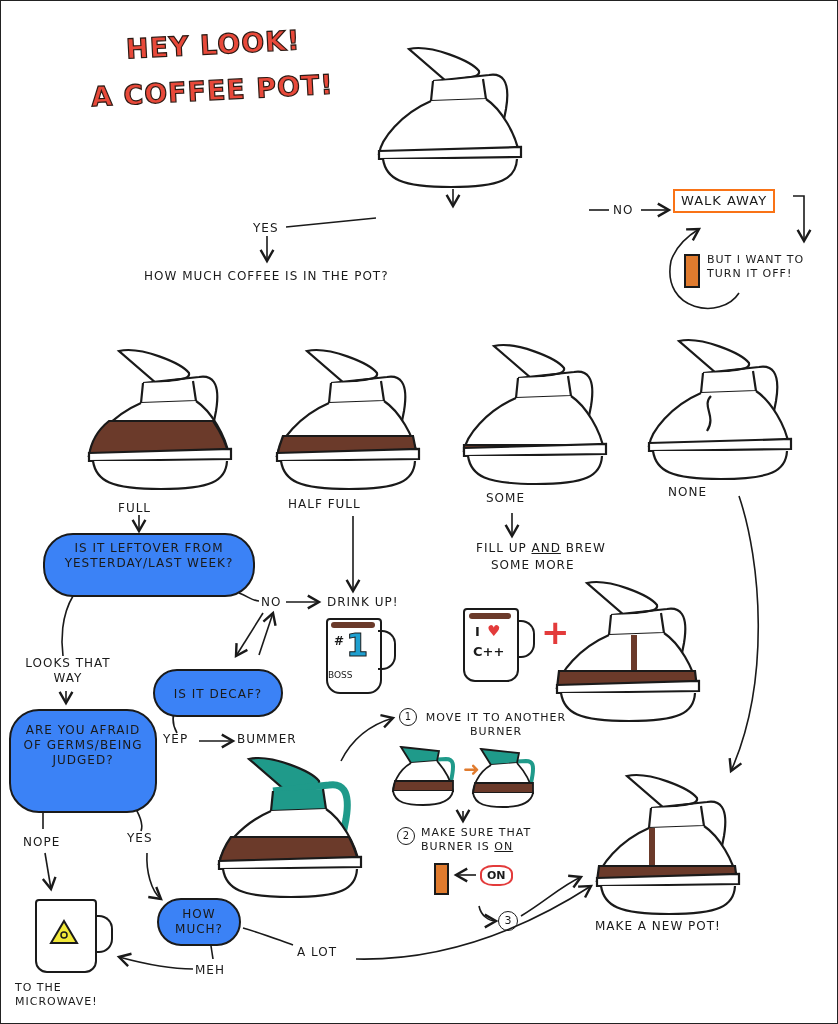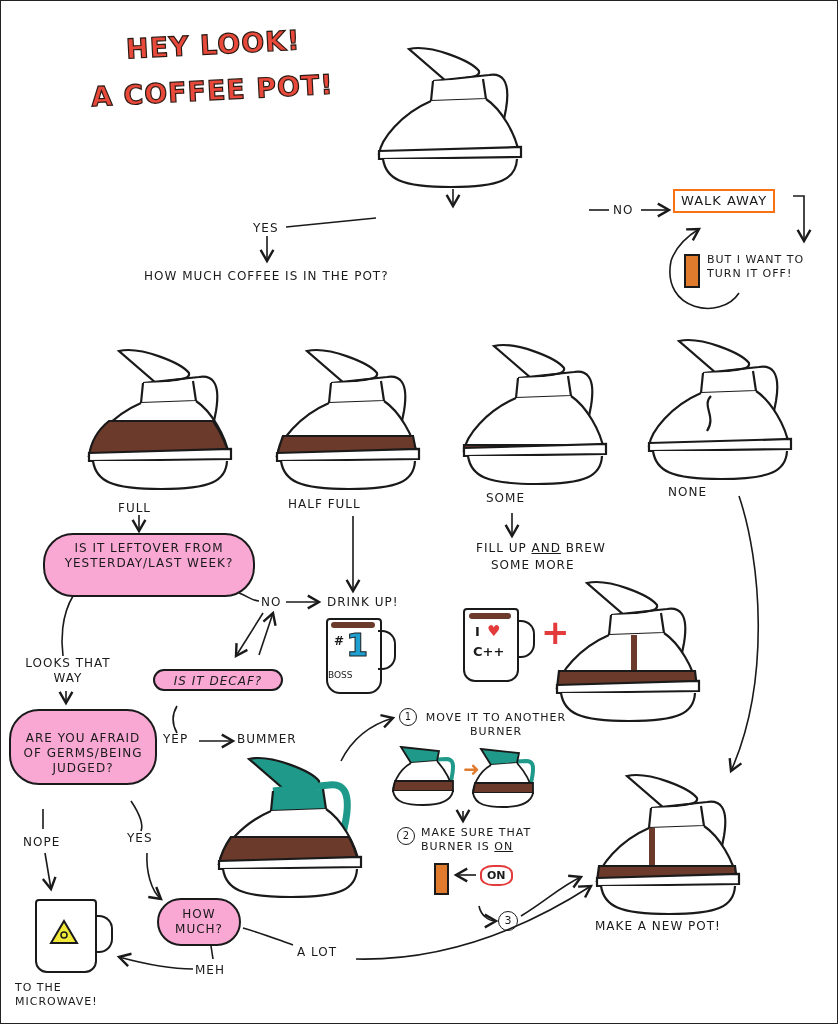--- a/index.html
+++ b/index.html
@@ -3,21 +3,21 @@
 <meta charset="utf-8">
 <style>
   html,body{margin:0;padding:0;background:#fff;}
   #canvas{position:relative;width:838px;height:1024px;background:#fff;overflow:hidden;
     font-family:"DejaVu Sans",sans-serif;color:#1a1a1a;border:1px solid #222;box-sizing:border-box;}
   .t{position:absolute;font-family:"DejaVu Sans",sans-serif;font-size:12px;letter-spacing:1px;
     text-transform:uppercase;color:#1a1a1a;white-space:nowrap;line-height:1.25;}
   .title{position:absolute;font-family:"DejaVu Sans",sans-serif;font-weight:bold;font-size:27px;
     color:#e8493a;letter-spacing:1px;-webkit-text-stroke:1.2px #2a1a14;transform:rotate(-3deg);}
   .box{position:absolute;border:2px solid #f97316;padding:2px 6px;background:#fff;}
-  .cloud{position:absolute;border:2px solid #1a1a1a;border-radius:30px;background:#f9a8d4;
+  .cloud{position:absolute;border:2px solid #1a1a1a;border-radius:30px;background:#3b82f6;
     text-align:center;padding:6px 10px;box-sizing:border-box;white-space:normal;}
   .lbl{text-align:center;}
   svg.lines{position:absolute;left:0;top:0;pointer-events:none;}
   .url{position:absolute;right:22px;bottom:14px;font-family:"DejaVu Sans",sans-serif;
     font-size:19px;color:#6b6b6b;letter-spacing:0.5px;}
   .pot{position:absolute;}
   .u{text-decoration:underline;}
 </style>
 </head>
 <body>
@@ -161,27 +161,27 @@
   <div class="t" style="left:326px;top:594px;">DRINK UP!</div>
 
   <div style="position:absolute;left:325px;top:617px;width:52px;height:72px;border:2px solid #1a1a1a;border-radius:4px 4px 14px 14px;background:#fff;">
     <div style="position:absolute;left:3px;top:2px;width:44px;height:6px;background:#6b3a2a;border-radius:3px;"></div>
     <div style="position:absolute;left:6px;top:14px;font-weight:bold;font-size:12px;">#</div>
     <div style="position:absolute;left:18px;top:6px;font-weight:bold;font-size:32px;color:#1fa0d0;-webkit-text-stroke:1px #1a1a1a;">1</div>
     <div style="position:absolute;left:0;top:50px;font-size:9px;">BOSS</div>
     <div style="position:absolute;left:50px;top:10px;width:16px;height:36px;border:2px solid #1a1a1a;border-left:none;border-radius:0 14px 14px 0;"></div>
   </div>
 
-  <div class="t cloud" style="left:152px;top:668px;width:130px;height:22px;padding-top:3px;font-style:italic;">IS IT DECAF?</div>
+  <div class="t cloud" style="left:152px;top:668px;width:130px;height:48px;padding-top:16px;">IS IT DECAF?</div>
   <div class="t" style="left:162px;top:731px;">YEP</div>
   <div class="t" style="left:236px;top:731px;">BUMMER</div>
 
   <div class="t lbl" style="left:22px;top:655px;width:90px;white-space:normal;">LOOKS THAT WAY</div>
 
-  <div class="t cloud" style="left:8px;top:708px;width:148px;height:76px;padding-top:20px;">ARE YOU AFRAID OF GERMS/BEING JUDGED?</div>
+  <div class="t cloud" style="left:8px;top:708px;width:148px;height:104px;padding-top:12px;">ARE YOU AFRAID OF GERMS/BEING JUDGED?</div>
   <div class="t" style="left:22px;top:834px;">NOPE</div>
   <div class="t" style="left:126px;top:830px;">YES</div>
 
   <div style="position:absolute;left:34px;top:898px;width:58px;height:70px;border:2px solid #1a1a1a;border-radius:4px 4px 12px 12px;background:#fff;">
     <svg width="30" height="26" style="position:absolute;left:12px;top:18px;">
       <path d="M15,2 L28,24 L2,24 Z" fill="#f2e93a" stroke="#1a1a1a" stroke-width="2"></path>
       <circle cx="15" cy="16" r="3" fill="none" stroke="#1a1a1a" stroke-width="1.5"></circle>
     </svg>
     <div style="position:absolute;left:58px;top:14px;width:16px;height:34px;border:2px solid #1a1a1a;border-left:none;border-radius:0 14px 14px 0;"></div>
   </div>

